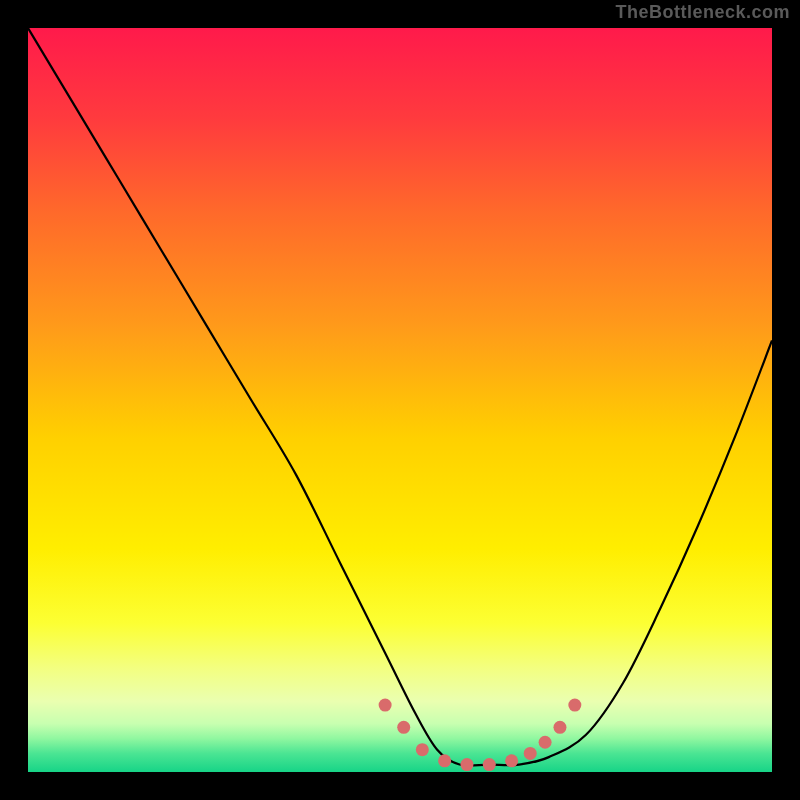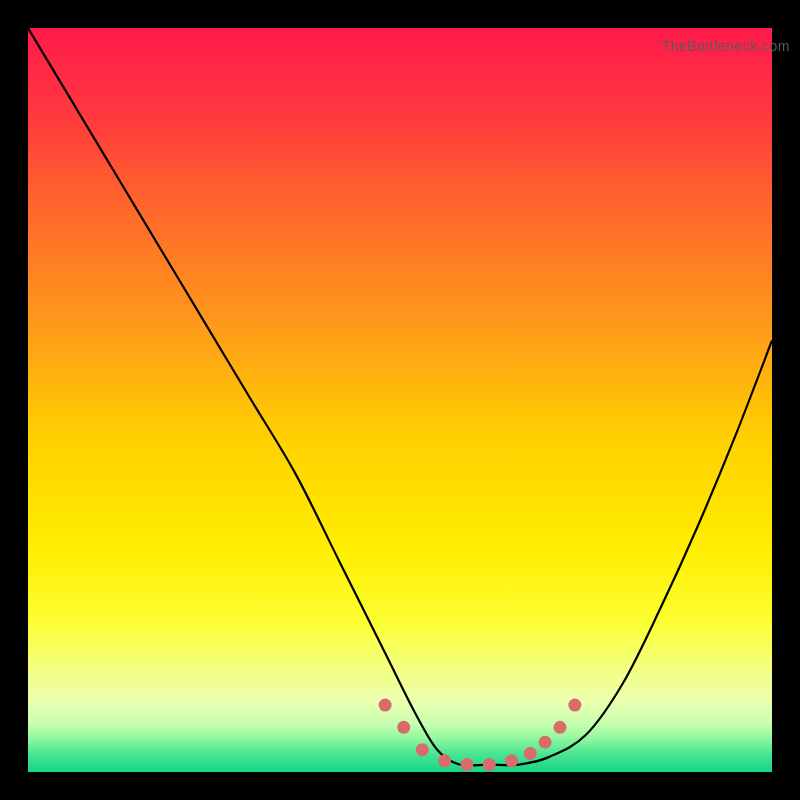--- a/index.html
+++ b/index.html
@@ -15,25 +15,24 @@
     position: relative;
     width: 800px;
     height: 800px;
     background: #000;
   }
   .watermark {
     position: absolute;
     top: 2px;
     right: 10px;
     color: #5a5a5a;
-    font-size: 14px;
-    font-weight: 400;
+    font-size: 18px;
+    font-weight: 700;
     letter-spacing: 0.5px;
     z-index: 10;
-    margin-top: 36px;
   }
   .plot {
     position: absolute;
     left: 28px;
     top: 28px;
     width: 744px;
     height: 744px;
     overflow: hidden;
   }
   .gradient {

